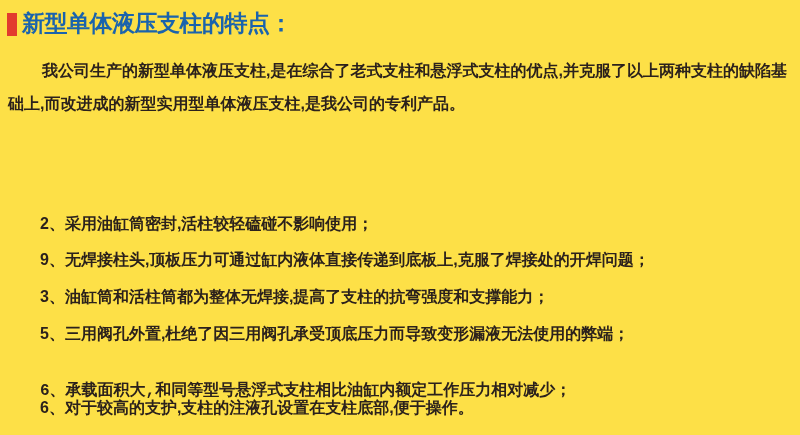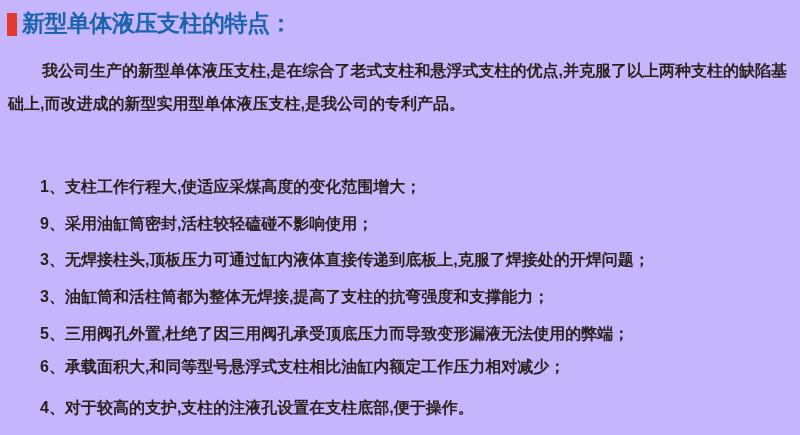--- a/index.html
+++ b/index.html
@@ -3,21 +3,21 @@
 <meta charset="utf-8">
 <style>
   html, body {
     margin: 0;
     padding: 0;
   }
   .page {
     position: relative;
     width: 800px;
     height: 435px;
-    background: #c4b5fd;
+    background: #fde047;
     overflow: hidden;
     font-family: "Liberation Sans", sans-serif;
   }
   .marker {
     position: absolute;
     left: 7px;
     top: 13px;
     width: 10px;
     height: 23px;
     background: #e23b2e;
@@ -44,34 +44,33 @@
     letter-spacing: 0px;
   }
   .l1  { left: 42px; top: 60px; }
   .l2  { left: 8px;  top: 93px; }
   .sub { left: 44px; top: 140px; }
   .f0  { left: 40px; top: 176px; }
   .f1  { left: 40px; top: 213px; }
   .f2  { left: 40px; top: 249px; }
   .f3  { left: 40px; top: 286px; }
   .f4  { left: 40px; top: 323px; }
-  .f5  { left: 40px; top: 356px; }
+  .f5  { left: 40px; top: 380px; font-family: Liberation Mono, monospace; }
   .f6  { left: 40px; top: 397px; }
 </style>
 </head>
 <body>
 
 <div class="page">
   <div class="marker"></div>
   <h1 class="title">新型单体液压支柱的特点：</h1>
 
   <div class="line l2">础上,而改进成的新型实用型单体液压支柱,是我公司的专利产品。</div>
   <div class="line l1">我公司生产的新型单体液压支柱,是在综合了老式支柱和悬浮式支柱的优点,并克服了以上两种支柱的缺陷基</div>
 
 
-  <div class="line f0">1、支柱工作行程大,使适应采煤高度的变化范围增大；</div>
-  <div class="line f1">9、采用油缸筒密封,活柱较轻磕碰不影响使用；</div>
-  <div class="line f2">3、无焊接柱头,顶板压力可通过缸内液体直接传递到底板上,克服了焊接处的开焊问题；</div>
+  <div class="line f1">2、采用油缸筒密封,活柱较轻磕碰不影响使用；</div>
+  <div class="line f2">9、无焊接柱头,顶板压力可通过缸内液体直接传递到底板上,克服了焊接处的开焊问题；</div>
   <div class="line f3">3、油缸筒和活柱筒都为整体无焊接,提高了支柱的抗弯强度和支撑能力；</div>
   <div class="line f4">5、三用阀孔外置,杜绝了因三用阀孔承受顶底压力而导致变形漏液无法使用的弊端；</div>
   <div class="line f5">6、承载面积大,和同等型号悬浮式支柱相比油缸内额定工作压力相对减少；</div>
-  <div class="line f6">4、对于较高的支护,支柱的注液孔设置在支柱底部,便于操作。</div>
+  <div class="line f6">6、对于较高的支护,支柱的注液孔设置在支柱底部,便于操作。</div>
 </div>
 
 </body></html>

